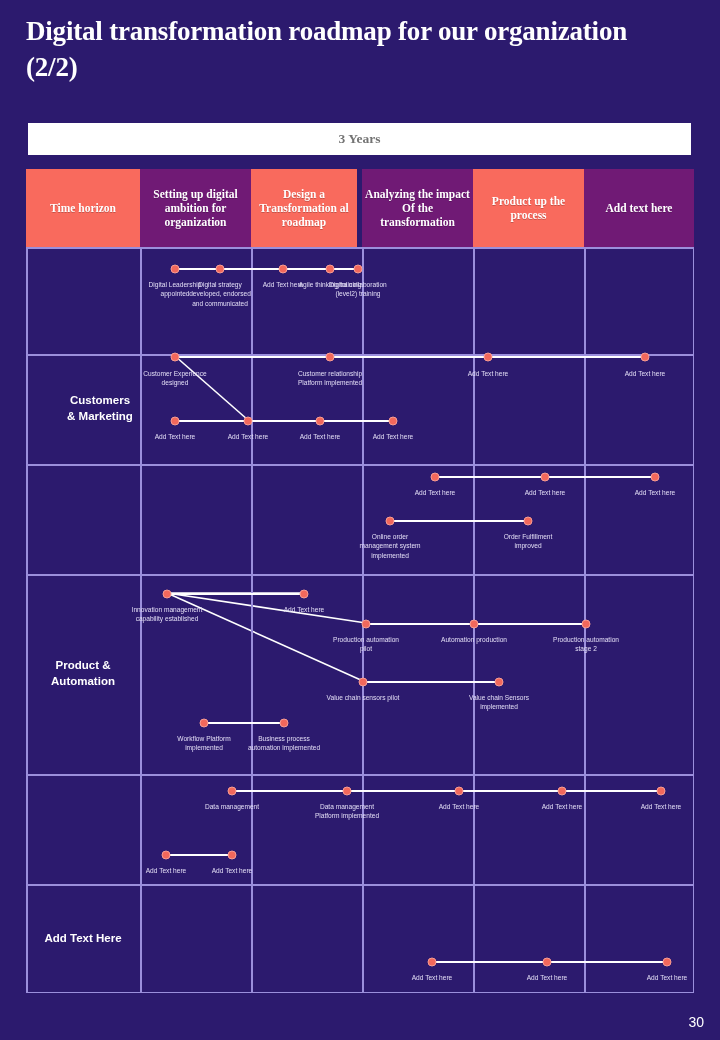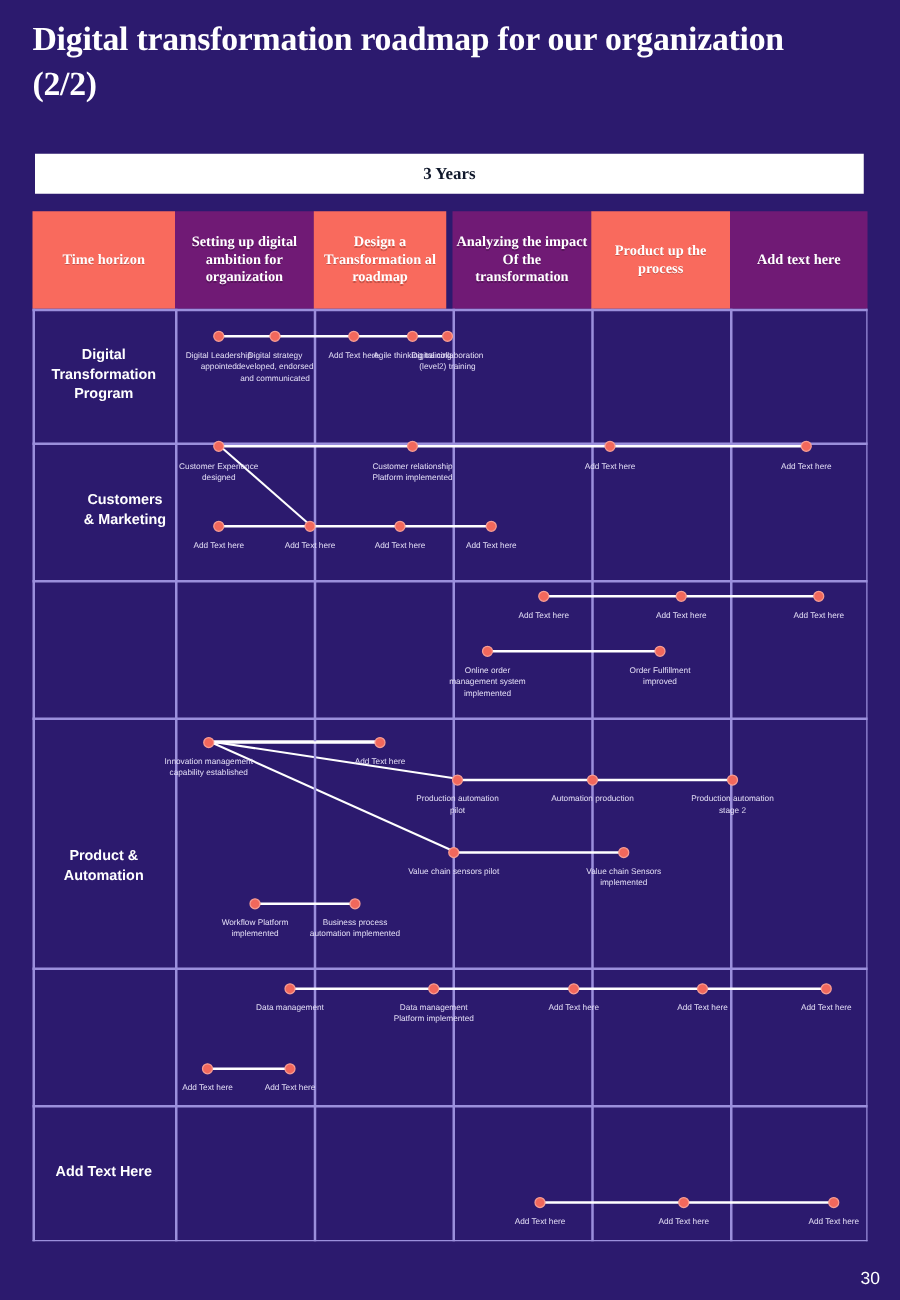--- a/index.html
+++ b/index.html
@@ -24,21 +24,21 @@
   
   #timespan-banner {
     position: absolute;
     left: 28px; top: 123px;
     width: 663px; height: 32px;
     background: #FFFFFF;
     display: flex; align-items: center; justify-content: center;
     font-family: "Liberation Serif", serif;
     font-weight: bold;
     font-size: 13.5px;
-    color: #0f172a;
+    color: #737373;
   }
   
   #roadmap-table {
     position: absolute;
     left: 26px; top: 169px;
     width: 668px; height: 824px;
   }
   .hdr-cell {
     position: absolute;
     top: 0; height: 78px;
@@ -147,23 +147,20 @@
         <line x1="141" y1="346" x2="337" y2="434" stroke="#FFFFFF" stroke-width="1.6"></line>
       </svg>
   <div class="gridline-v" style="left: 0px;"></div>
       <div class="gridline-v" style="left: 114px;"></div>
       <div class="gridline-v" style="left: 225px;"></div>
       <div class="gridline-v" style="left: 336px;"></div>
       <div class="gridline-v" style="left: 447px;"></div>
       <div class="gridline-v" style="left: 558px;"></div>
       <div class="gridline-v" style="left: 666.5px;"></div>
       <div class="gridline-h" style="top: 0px;"></div>
-      <div class="row-label" style="top: 0px; height: 107px;">
-        <span>Digital Transformation Program</span>
-      </div>
       <div class="track" style="left: 149px; width: 183px; top: 21px;"></div>
       <div class="dot" style="left: 149px; top: 22px;"></div>
       <div class="note" style="left: 149px; top: 33px;">Digital Leadership appointed</div>
       <div class="dot" style="left: 194px; top: 22px;"></div>
       <div class="note" style="left: 194px; top: 33px;">Digital strategy developed, endorsed and communicated</div>
       <div class="dot" style="left: 257px; top: 22px;"></div>
       <div class="note" style="left: 257px; top: 33px;">Add Text here</div>
       <div class="dot" style="left: 304px; top: 22px;"></div>
       <div class="note" style="left: 304px; top: 33px;">Agile thinking training</div>
       <div class="dot" style="left: 332px; top: 22px;"></div>
@@ -197,21 +194,21 @@
       <div class="dot" style="left: 519px; top: 230px;"></div>
       <div class="note" style="left: 519px; top: 241px;">Add Text here</div>
       <div class="dot" style="left: 629px; top: 230px;"></div>
       <div class="note" style="left: 629px; top: 241px;">Add Text here</div>
       <div class="track" style="left: 364px; width: 138px; top: 273px;"></div>
       <div class="dot" style="left: 364px; top: 274px;"></div>
       <div class="note" style="left: 364px; top: 285px;">Online order management system implemented</div>
       <div class="dot" style="left: 502px; top: 274px;"></div>
       <div class="note" style="left: 502px; top: 285px;">Order Fulfillment improved</div>
       <div class="gridline-h" style="top: 327px;"></div>
-      <div class="row-label" style="top: 327px; height: 200px; margin-top: 20px;">
+      <div class="row-label" style="top: 327px; height: 200px;">
         <span>Product &amp; Automation</span>
       </div>
       <div class="track" style="left: 141px; width: 137px; top: 346px;"></div>
       <div class="dot" style="left: 141px; top: 347px;"></div>
       <div class="note" style="left: 141px; top: 358px;">Innovation management capability established</div>
       <div class="dot" style="left: 278px; top: 347px;"></div>
       <div class="note" style="left: 278px; top: 358px;">Add Text here</div>
       <div class="track" style="left: 340px; width: 220px; top: 376px;"></div>
       <div class="dot" style="left: 340px; top: 377px;"></div>
       <div class="note" style="left: 340px; top: 388px;">Production automation pilot</div>

